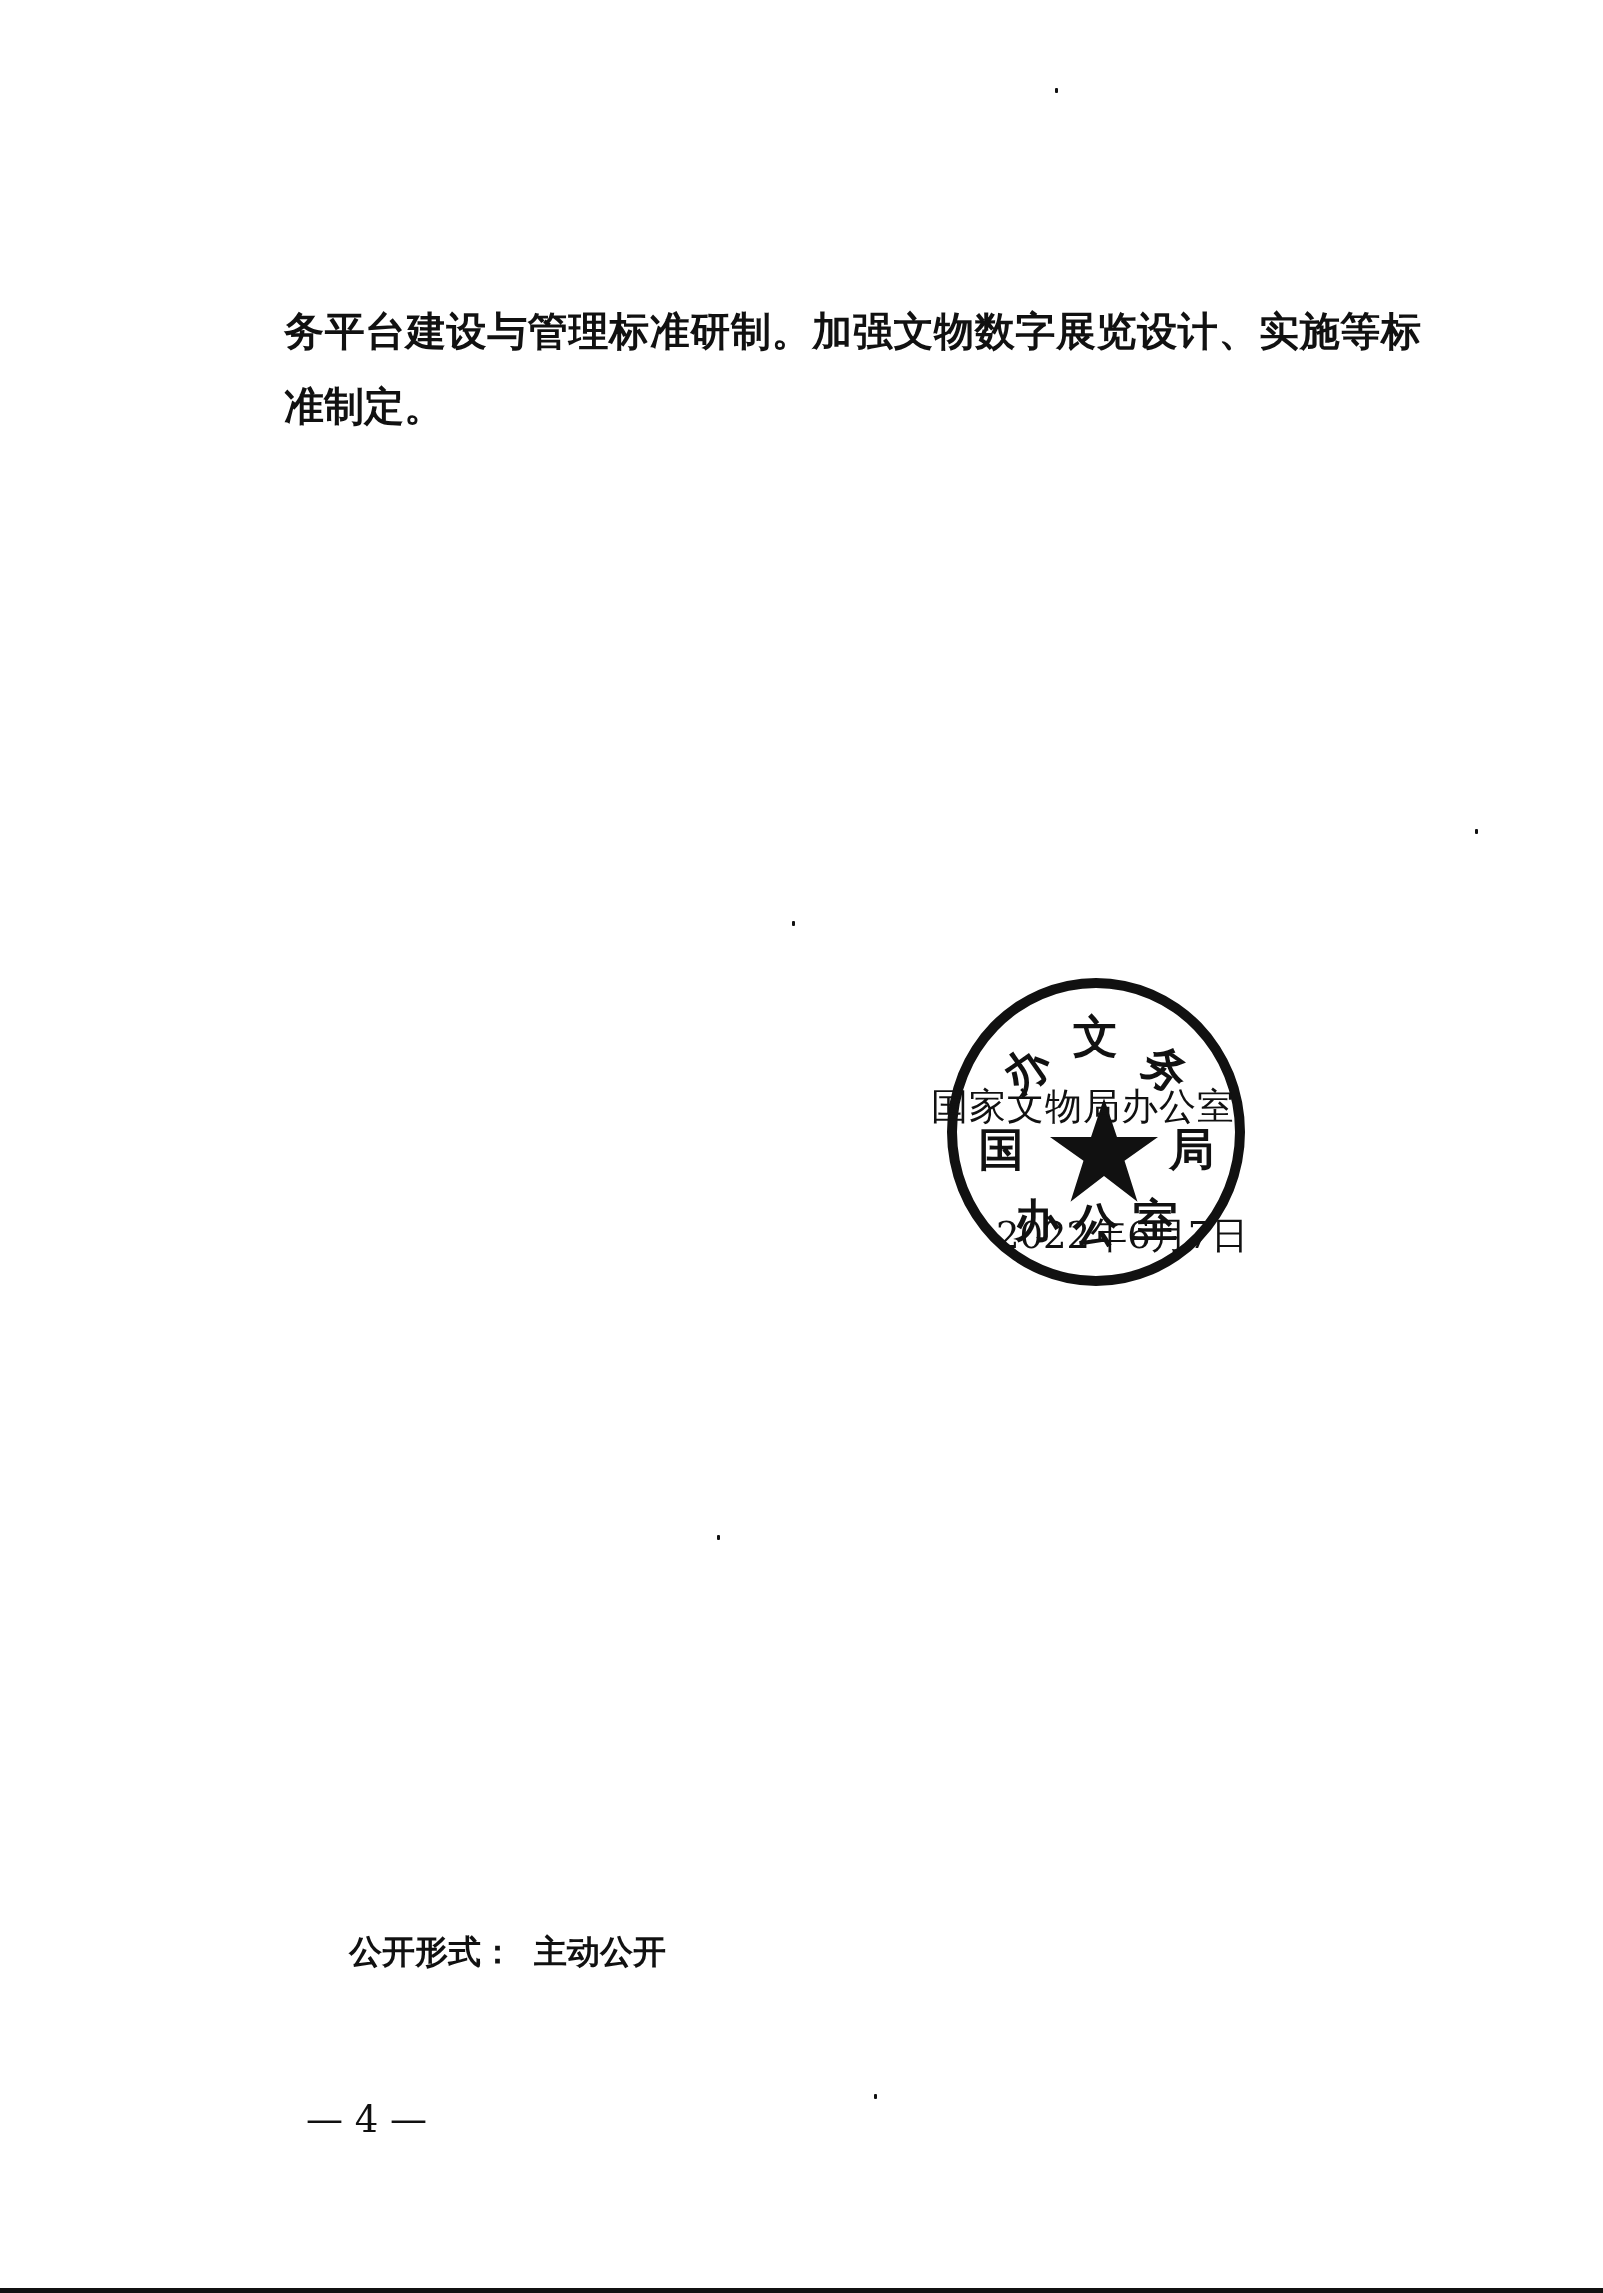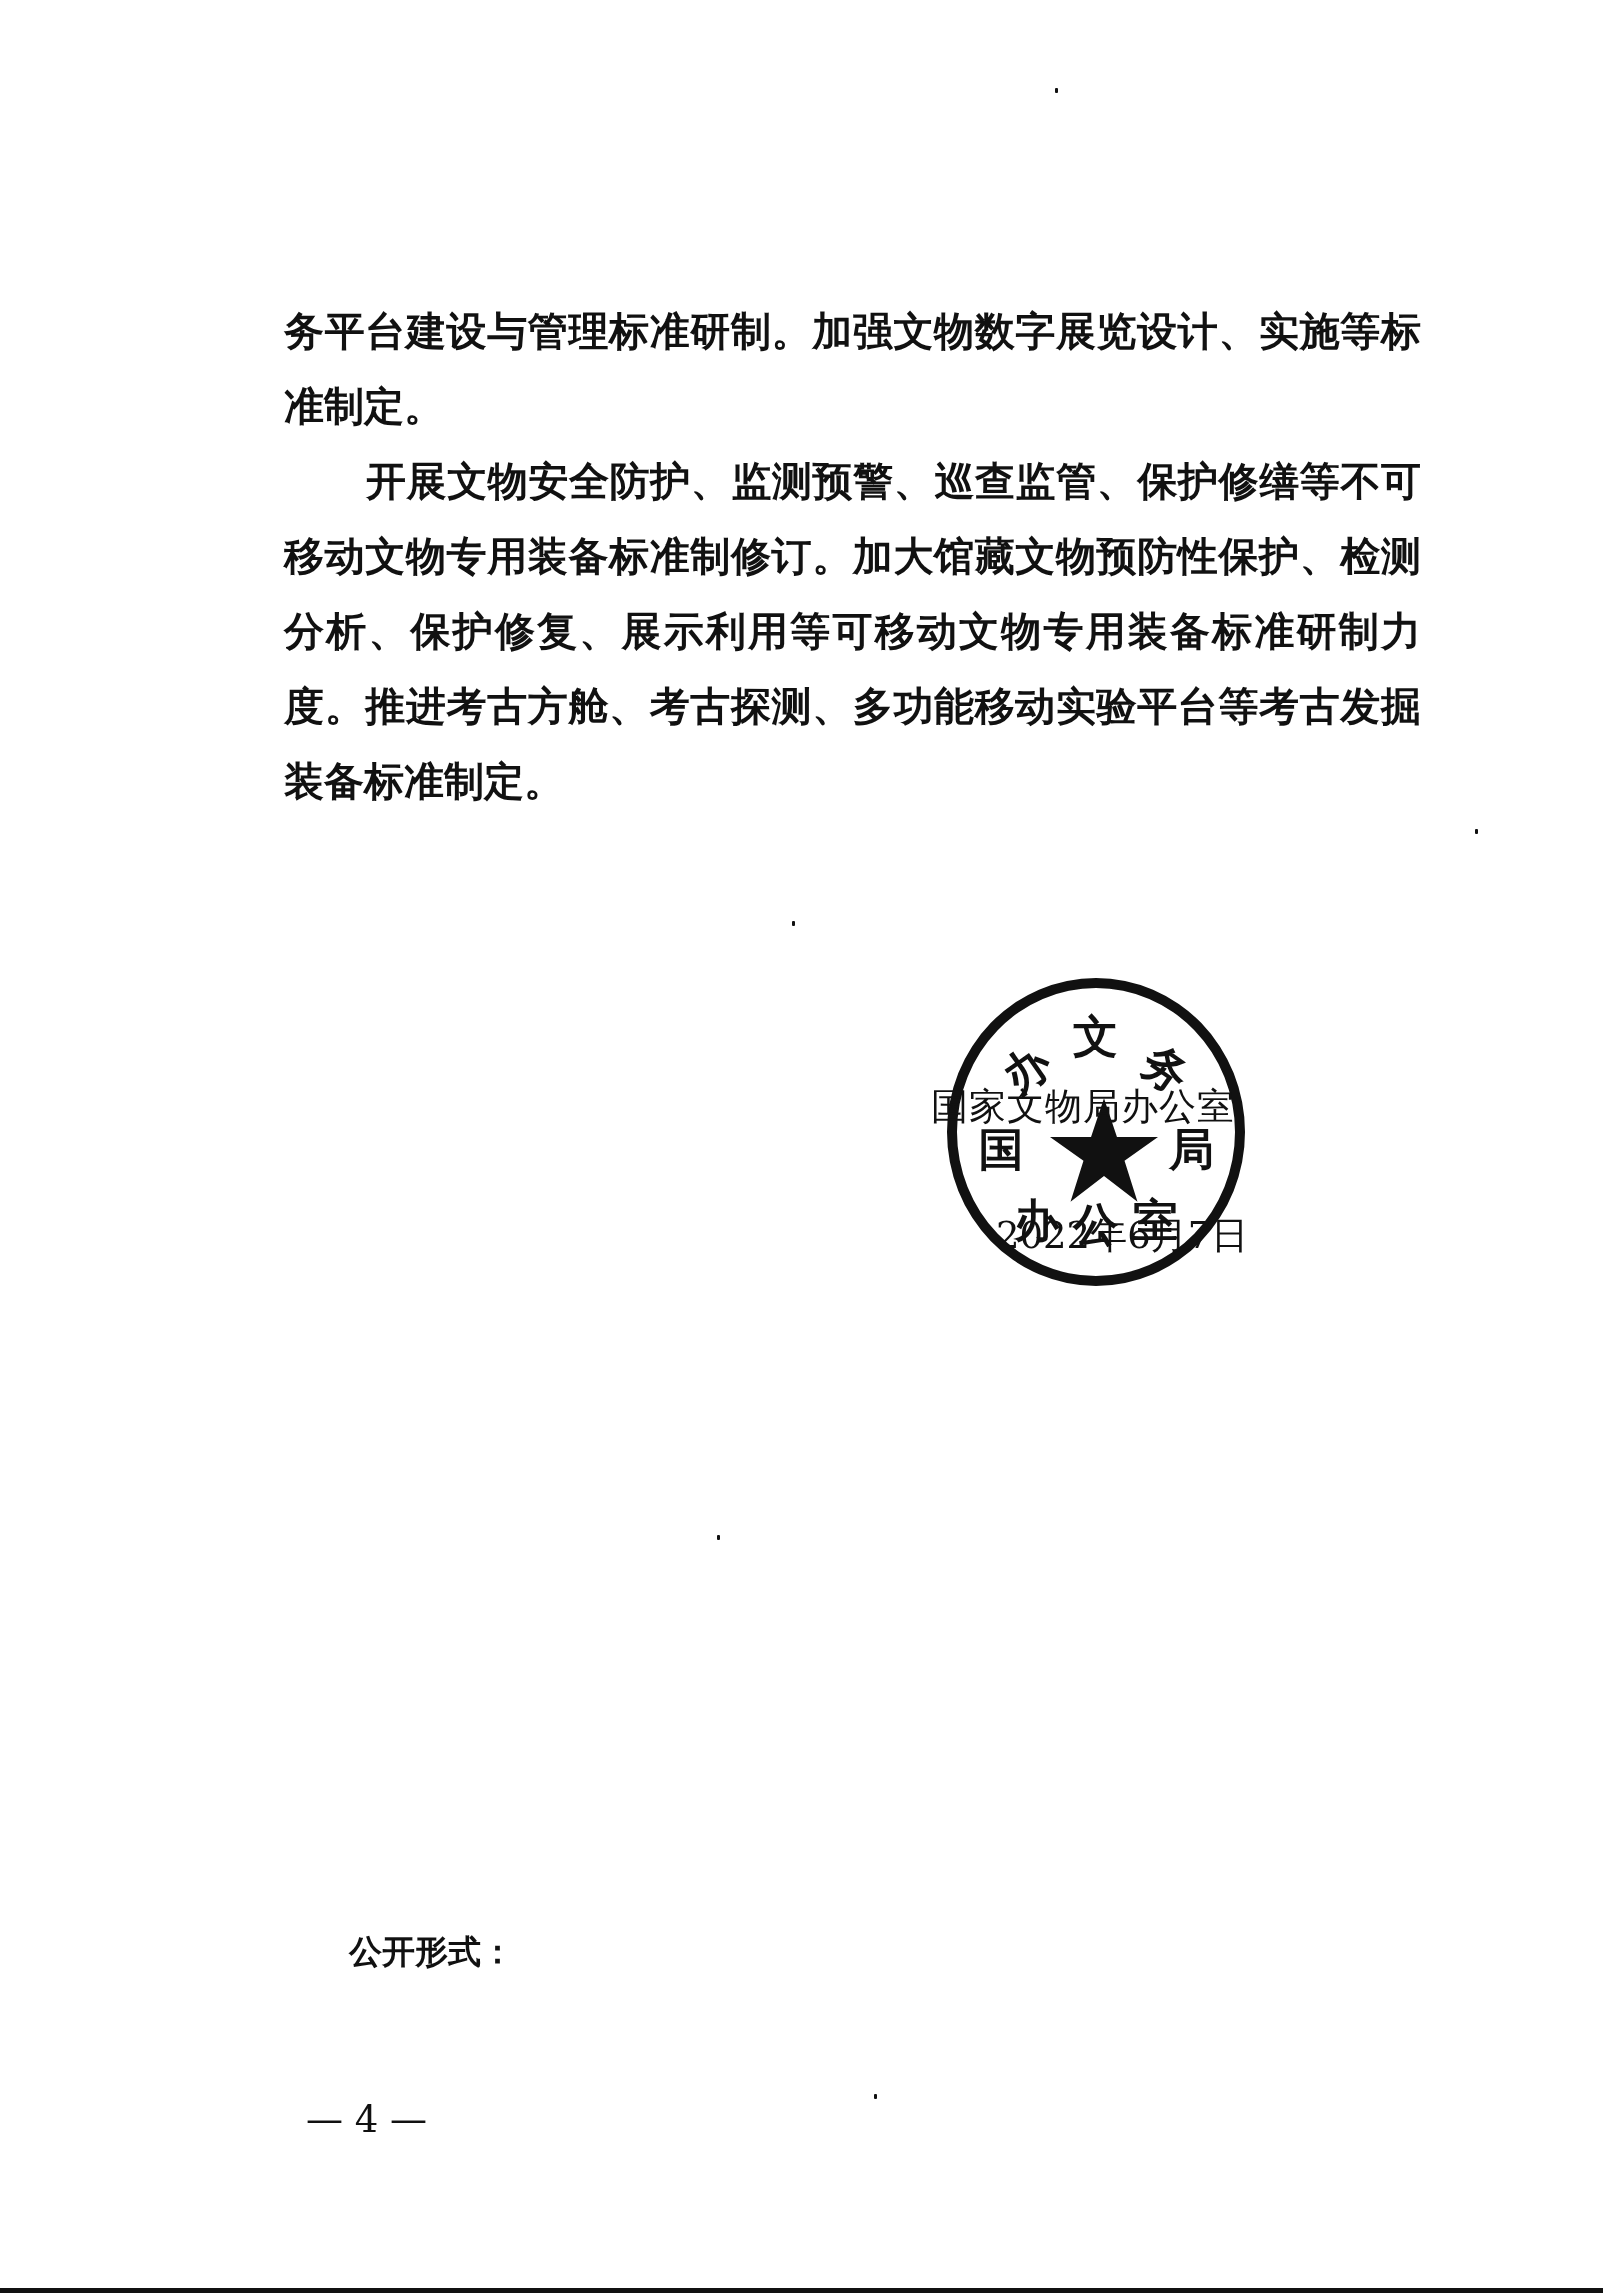--- a/index.html
+++ b/index.html
@@ -124,21 +124,20 @@
       border-radius: 1px;
     }
   </style>
 </head>
 <body>
 
 <div class="page">
 
   <div class="body-text">
     <p class="para">务平台建设与管理标准研制。加强文物数字展览设计、实施等标准制定。</p>
-    <p class="para indent">开展文物安全防护、监测预警、巡查监管、保护修缮等不可移动文物专用装备标准制修订。加大馆藏文物预防性保护、检测分析、保护修复、展示利用等可移动文物专用装备标准研制力度。推进考古方舱、考古探测、多功能移动实验平台等考古发掘装备标准制定。</p>
   </div>
 
   <div class="seal">
     <span class="seal-char" style="left:47px;top:59px;transform:rotate(-35deg);">办</span>
     <span class="seal-char" style="left:116px;top:25.5px;">文</span>
     <span class="seal-char" style="left:186px;top:59px;transform:rotate(35deg);">务</span>
     <span class="seal-char" style="left:21.6px;top:139px;">国</span>
     <span class="seal-char" style="left:212px;top:139px;">局</span>
     <svg class="seal-star" viewBox="0 0 100 100">
       <polygon points="50,2 62,38 100,38 69,60 81,98 50,74 19,98 31,60 0,38 38,38" fill="#111"></polygon>
@@ -147,20 +146,21 @@
     <span class="seal-char" style="left:116px;top:214px;">公</span>
     <span class="seal-char" style="left:176px;top:210px;">室</span>
   </div>
 
   <div class="signature">国家文物局办公室</div>
   <div class="date">2022年6月7日</div>
 
   <div class="footer">
     <div class="footer-row">
       <span class="footer-label">公开形式：</span>
+      <span class="footer-value">主动公开</span>
     </div>
   </div>
 
   <div class="page-number">— 4 —</div>
 
   <div class="speck" style="left:1055px;top:88px;"></div>
   <div class="speck" style="left:1475px;top:829px;"></div>
   <div class="speck" style="left:792px;top:921px;"></div>
   <div class="speck" style="left:717px;top:1535px;"></div>
   <div class="speck" style="left:874px;top:2094px;"></div>

